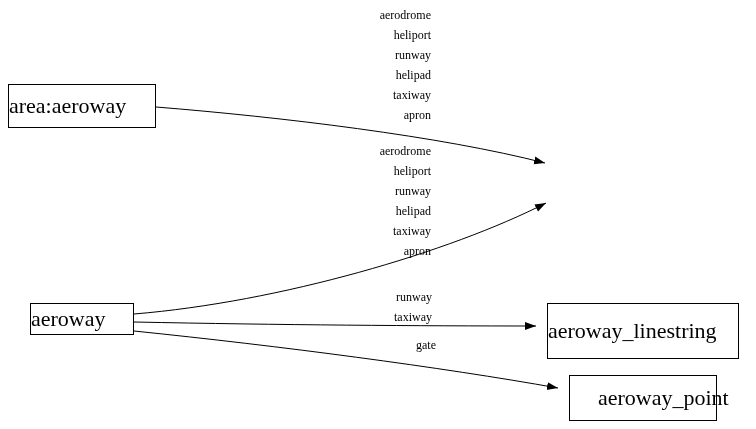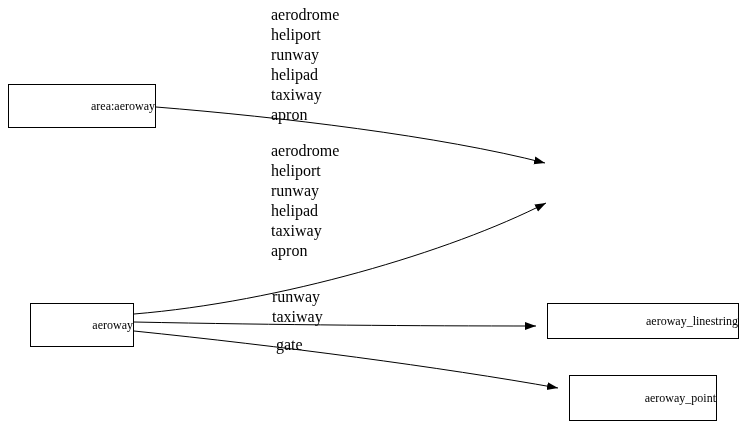--- a/index.html
+++ b/index.html
@@ -23,28 +23,28 @@
     width: 756px;
     height: 429px;
   }
   .node {
     position: absolute;
     box-sizing: border-box;
     border: 1px solid #000000;
     background: #ffffff;
     display: flex;
     align-items: center;
-    justify-content: flex-end;
-    font-size: 12px;
+    justify-content: flex-start;
+    font-size: 22px;
     white-space: nowrap;
   }
   .edge-label {
     position: absolute;
-    text-align: left;
-    font-size: 16px;
+    text-align: right;
+    font-size: 12px;
     line-height: 20px;
   }
   .edge-path {
     fill: none;
     stroke: #000000;
     stroke-width: 1;
   }
 </style>
 </head>
 <body>
@@ -60,26 +60,26 @@
     <path class="edge-path" marker-end="url(#arrowhead)" d="M156,107 C280,117 440,136 545,163"></path>
     <path class="edge-path" marker-end="url(#arrowhead)" d="M134,314 C280,302 450,252 546,203"></path>
     <path class="edge-path" marker-end="url(#arrowhead)" d="M134,322 C280,325 420,326 536,326"></path>
     <path class="edge-path" marker-end="url(#arrowhead)" d="M134,331 C280,346 440,367 558,388"></path>
   </svg>
 
   <div class="node" style="left:8px; top:84px; width:148px; height:44px;">
     <span>area:aeroway</span>
   </div>
 
-  <div class="node" style="left:30px; top:303px; width:104px; height:44px;">
+  <div class="node" style="left:30px; top:303px; width:104px; height:32px;">
     <span>aeroway</span>
   </div>
 
 
-  <div class="node" style="left:547px; top:303px; width:192px; height:36px;">
+  <div class="node" style="left:547px; top:303px; width:192px; height:56px;">
     <span>aeroway_linestring</span>
   </div>
 
   <div class="node" style="left:569px; top:375px; width:148px; height:46px;padding-left:28px;">
     <span>aeroway_point</span>
   </div>
 
   <div class="edge-label" style="left:271px; top:5px; width:160px;">
     <div>aerodrome</div>
     <div>heliport</div>

